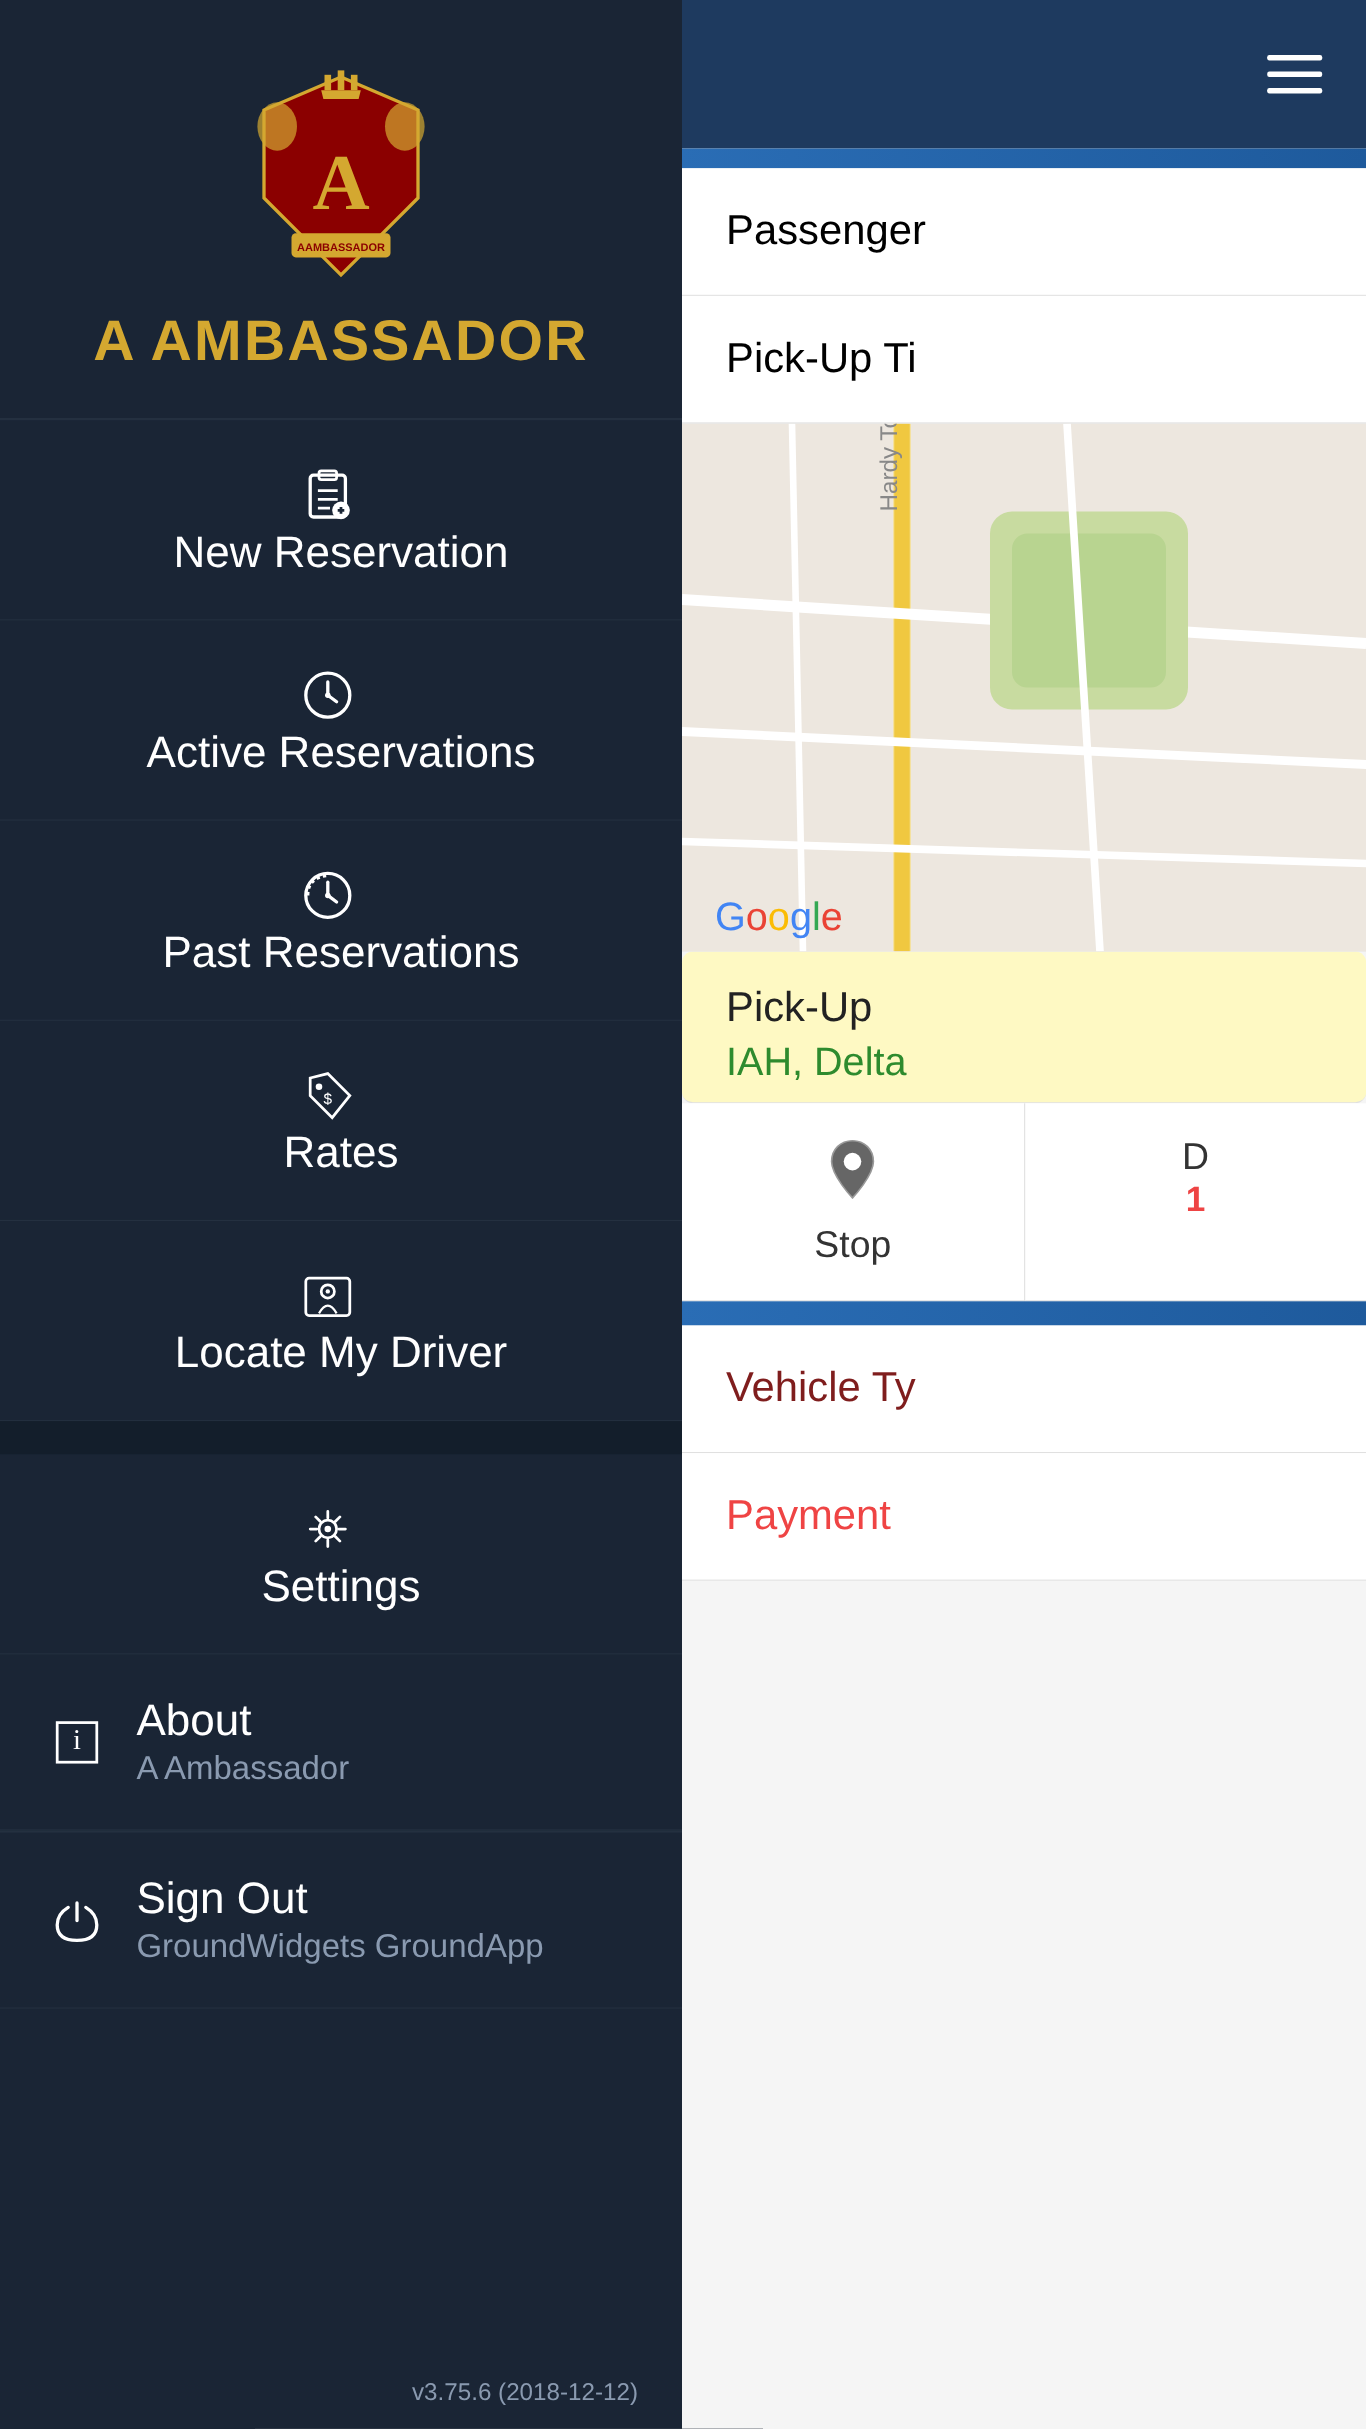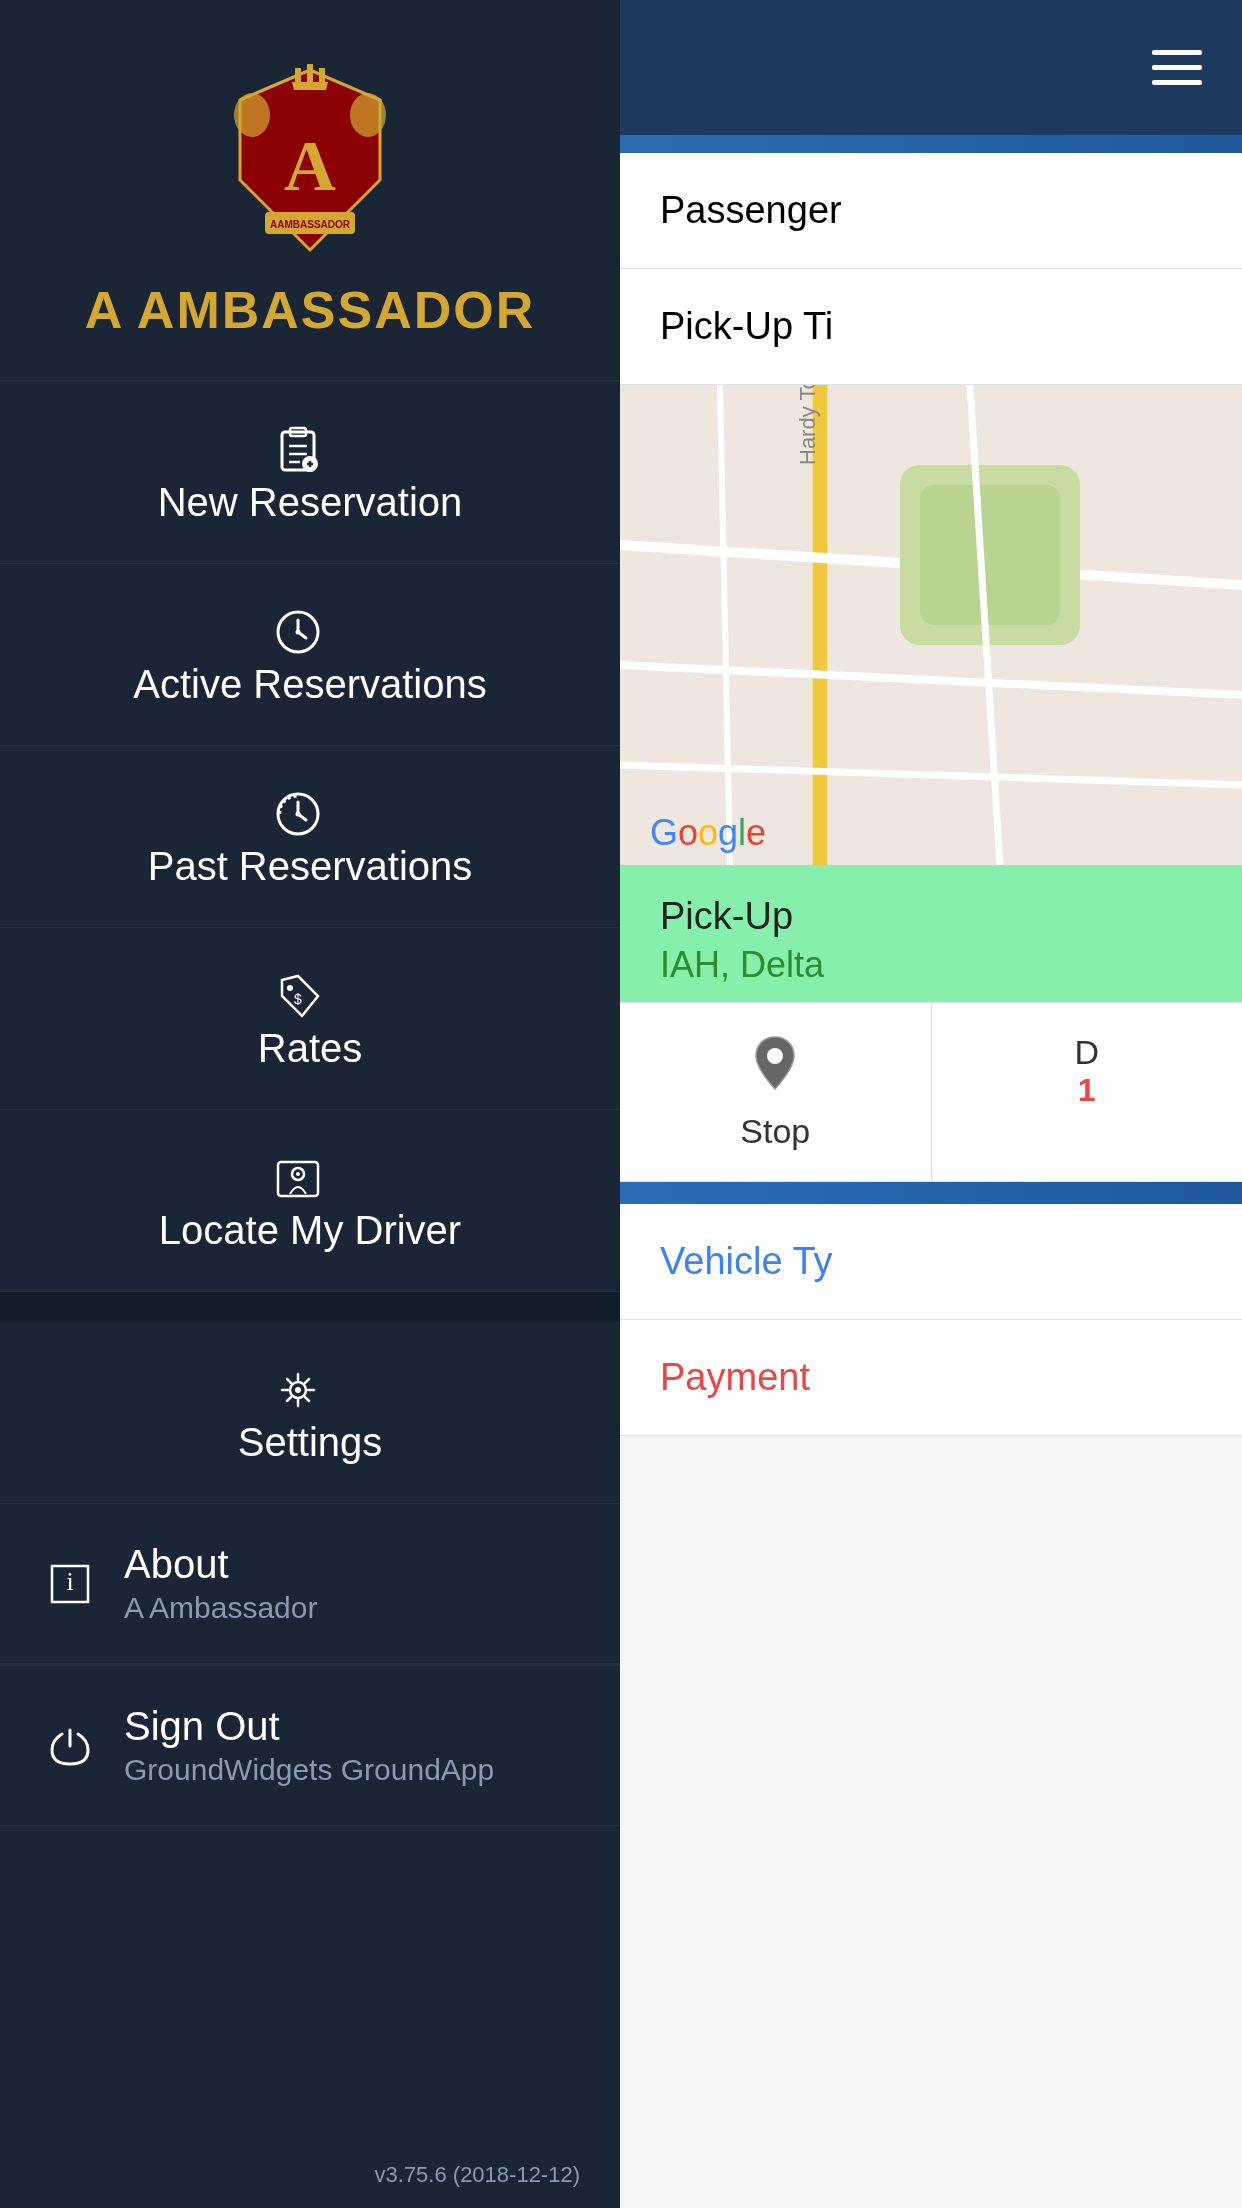--- a/index.html
+++ b/index.html
@@ -182,23 +182,24 @@
     }
 
     .map-bg {
       width: 100%;
       height: 100%;
       position: relative;
     }
 
     
     .pickup-section {
-      background: #86efac;
+      background: #fef9c3;
       border-bottom: 1px solid #e0e0e0;
       padding: 30px 40px 16px;
+      border-radius: 10px;
     }
 
     .pickup-label {
       font-size: 38px;
       color: #222;
       font-weight: 500;
     }
 
     .pickup-value {
       font-size: 36px;
@@ -253,21 +254,21 @@
 
     
     .vehicle-field {
       background: white;
       border-bottom: 1px solid #e0e0e0;
       padding: 36px 40px;
     }
 
     .vehicle-label {
       font-size: 38px;
-      color: #3b82f6;
+      color: #7f1d1d;
       font-weight: 500;
     }
 
     
     .payment-field {
       background: white;
       border-bottom: 1px solid #e0e0e0;
       padding: 36px 40px;
     }
 

